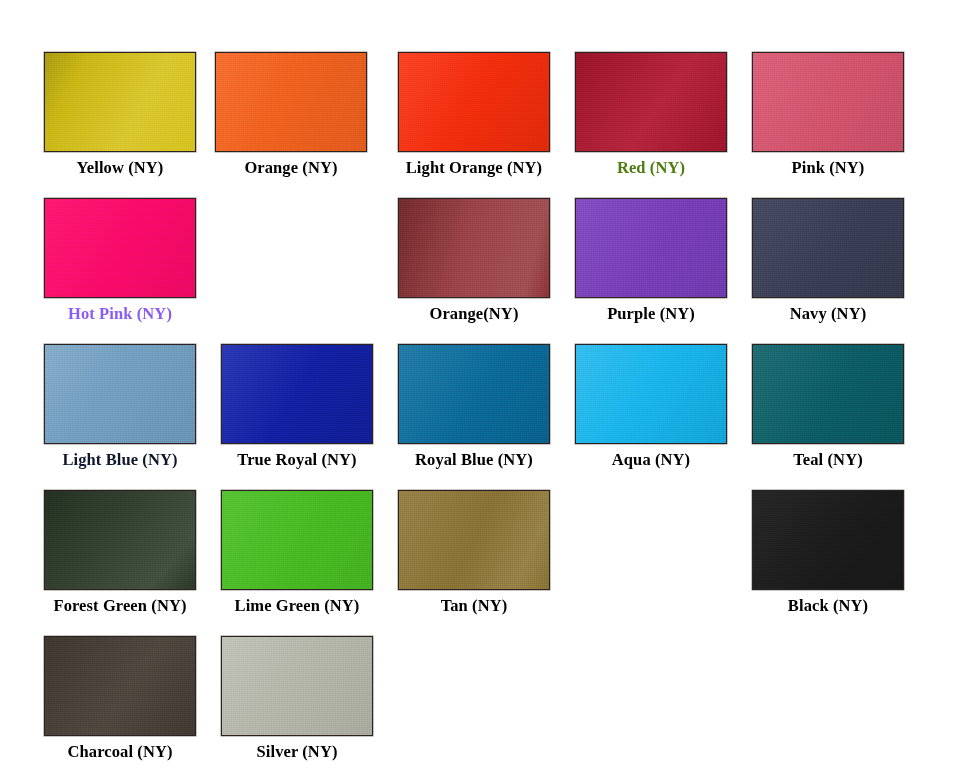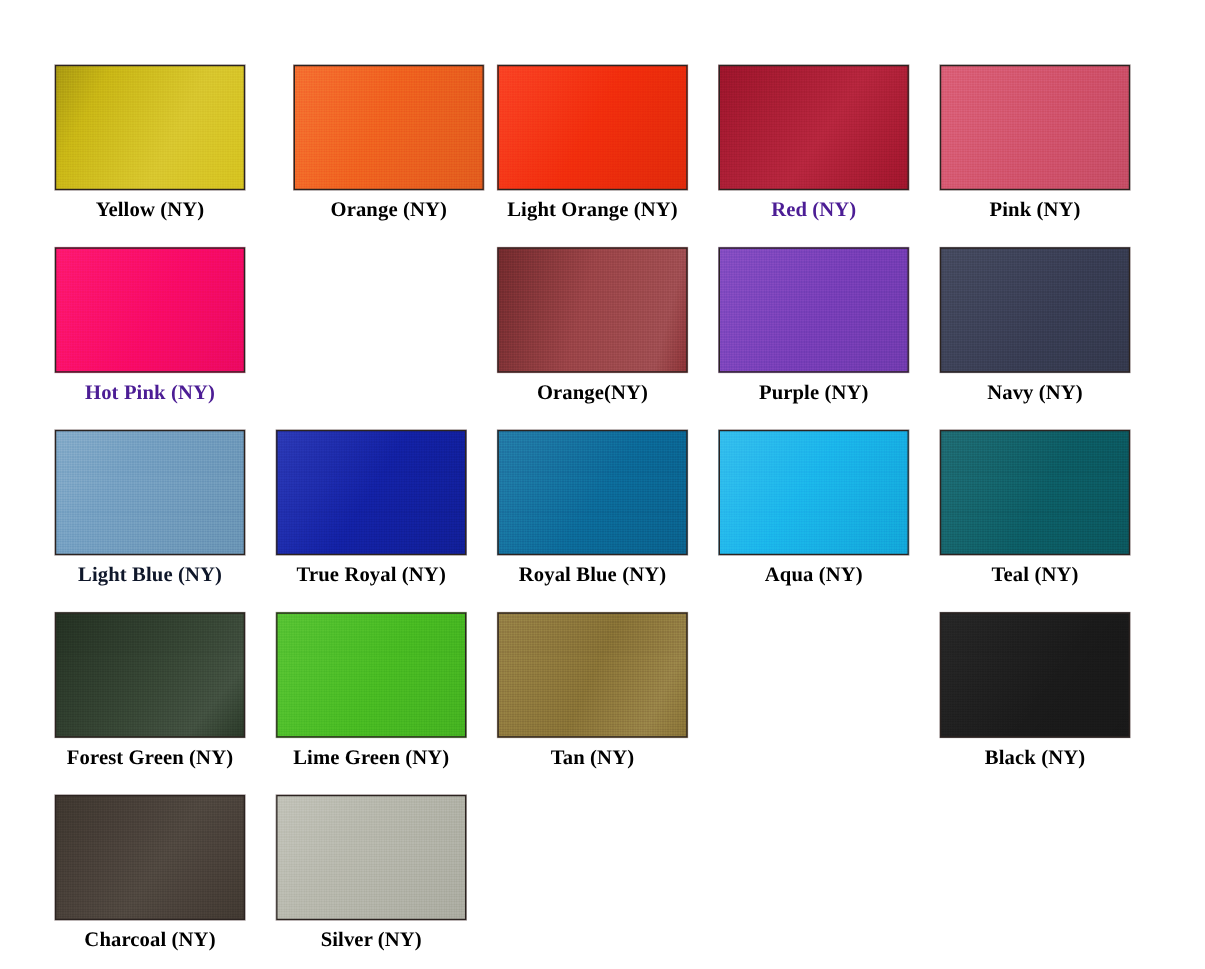--- a/index.html
+++ b/index.html
@@ -68,54 +68,54 @@
 <body>
 
 <div id="swatch-grid">
     <div class="swatch-cell" style="left: 32px; top: 52px;">
       <div class="swatch-chip" style="width: 152px; height: 100px; background: rgb(212, 192, 22); border-color: rgb(43, 35, 32);">
         <div class="sheen" style="background: linear-gradient(118deg, rgba(0, 0, 0, 0.2) 0%, rgba(0, 0, 0, 0.05) 22%, rgba(255, 255, 255, 0.1) 62%, rgba(255, 255, 255, 0.04) 100%);"></div>
         <div class="weave"></div>
       </div>
       <div class="swatch-label" style="color: rgb(0, 0, 0);">Yellow (NY)</div>
     </div>
-    <div class="swatch-cell" style="left: 223px; top: 52px;">
+    <div class="swatch-cell" style="left: 203px; top: 52px;">
       <div class="swatch-chip" style="width: 152px; height: 100px; background: rgb(244, 98, 31); border-color: rgb(43, 35, 32);">
         <div class="sheen" style="background: linear-gradient(115deg, rgba(255, 255, 255, 0.08) 0%, rgba(0, 0, 0, 0.02) 45%, rgba(0, 0, 0, 0.08) 100%);"></div>
         <div class="weave"></div>
       </div>
       <div class="swatch-label" style="color: rgb(0, 0, 0);">Orange (NY)</div>
     </div>
     <div class="swatch-cell" style="left: 386px; top: 52px;">
       <div class="swatch-chip" style="width: 152px; height: 100px; background: rgb(249, 46, 12); border-color: rgb(43, 35, 32);">
         <div class="sheen" style="background: linear-gradient(120deg, rgba(255, 255, 255, 0.1) 0%, rgba(0, 0, 0, 0.03) 50%, rgba(0, 0, 0, 0.1) 100%);"></div>
         <div class="weave"></div>
       </div>
       <div class="swatch-label" style="color: rgb(0, 0, 0);">Light Orange (NY)</div>
     </div>
     <div class="swatch-cell" style="left: 563px; top: 52px;">
       <div class="swatch-chip" style="width: 152px; height: 100px; background: rgb(176, 23, 48); border-color: rgb(43, 35, 32);">
         <div class="sheen" style="background: linear-gradient(125deg, rgba(0, 0, 0, 0.12) 0%, rgba(255, 255, 255, 0.06) 55%, rgba(0, 0, 0, 0.1) 100%);"></div>
         <div class="weave"></div>
       </div>
-      <div class="swatch-label" style="color: #4c1d95;">Red (NY)</div>
+      <div class="swatch-label" style="color: #4d7c0f;">Red (NY)</div>
     </div>
     <div class="swatch-cell" style="left: 740px; top: 52px;">
       <div class="swatch-chip" style="width: 152px; height: 100px; background: rgb(216, 84, 110); border-color: rgb(43, 35, 32);">
         <div class="sheen" style="background: linear-gradient(120deg, rgba(255, 255, 255, 0.07) 0%, rgba(0, 0, 0, 0.04) 60%, rgba(0, 0, 0, 0.09) 100%);"></div>
         <div class="weave"></div>
       </div>
       <div class="swatch-label" style="color: rgb(0, 0, 0);">Pink (NY)</div>
     </div>
     <div class="swatch-cell" style="left: 32px; top: 198px;">
       <div class="swatch-chip" style="width: 152px; height: 100px; background: rgb(253, 10, 105); border-color: rgb(43, 35, 32);">
         <div class="sheen" style="background: linear-gradient(120deg, rgba(255, 255, 255, 0.06) 0%, rgba(0, 0, 0, 0.02) 55%, rgba(0, 0, 0, 0.07) 100%);"></div>
         <div class="weave"></div>
       </div>
-      <div class="swatch-label" style="color: #4c1d95;">Hot Pink (NY)</div>
+      <div class="swatch-label" style="color: #8b5cf6;">Hot Pink (NY)</div>
     </div>
     <div class="swatch-cell" style="left: 386px; top: 198px;">
       <div class="swatch-chip" style="width: 152px; height: 100px; background: rgb(147, 54, 58); border-color: rgb(43, 35, 32);">
         <div class="sheen" style="background: linear-gradient(105deg, rgba(0, 0, 0, 0.22) 0%, rgba(255, 255, 255, 0.07) 45%, rgba(255, 255, 255, 0.12) 85%, rgba(0, 0, 0, 0.05) 100%);"></div>
         <div class="weave"></div>
       </div>
       <div class="swatch-label" style="color: rgb(0, 0, 0);">Orange(NY)</div>
     </div>
     <div class="swatch-cell" style="left: 563px; top: 198px;">
       <div class="swatch-chip" style="width: 152px; height: 100px; background: rgb(122, 63, 189); border-color: rgb(43, 35, 32);">

